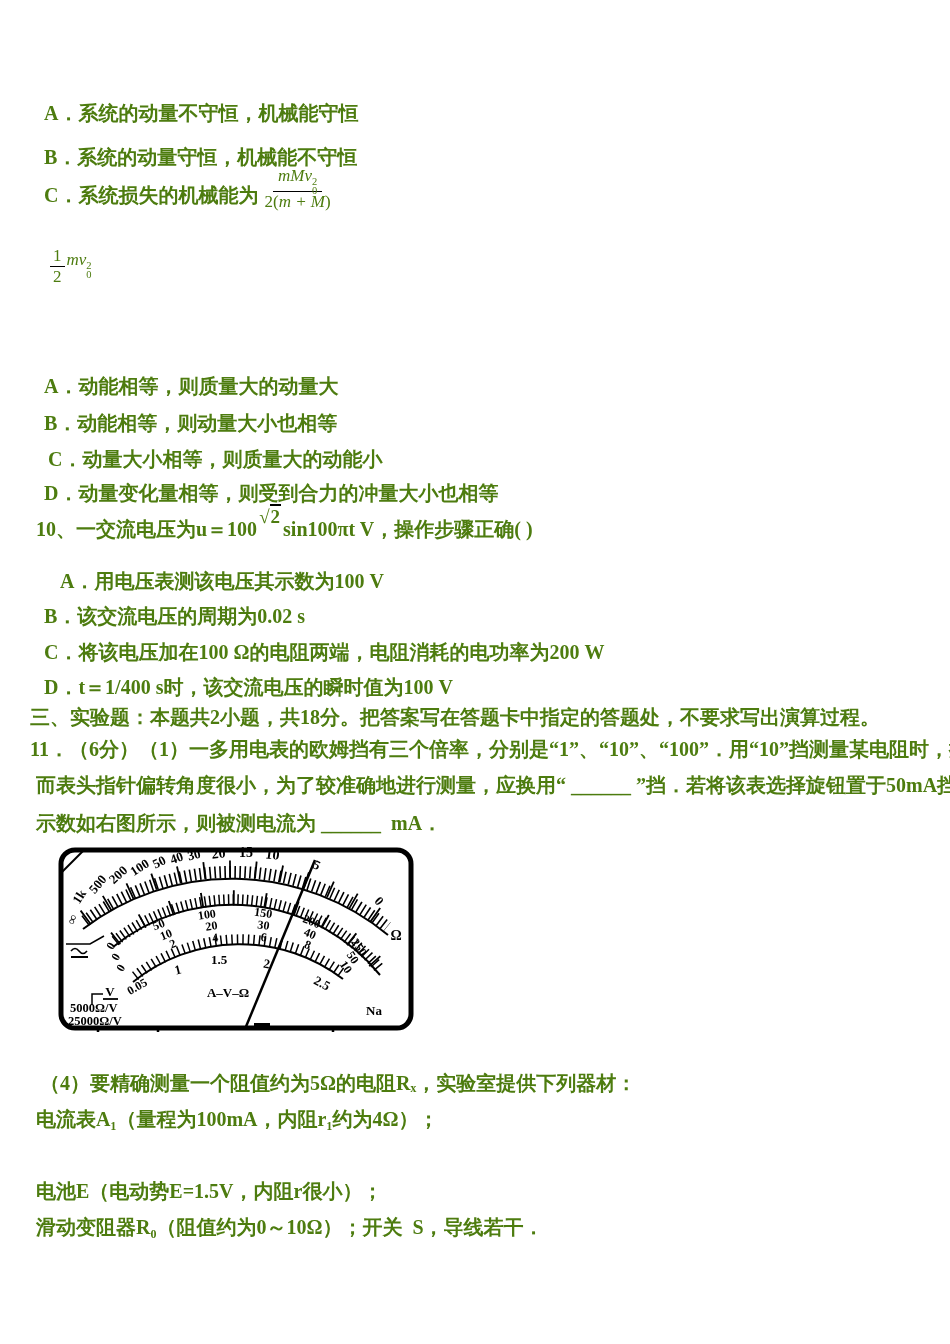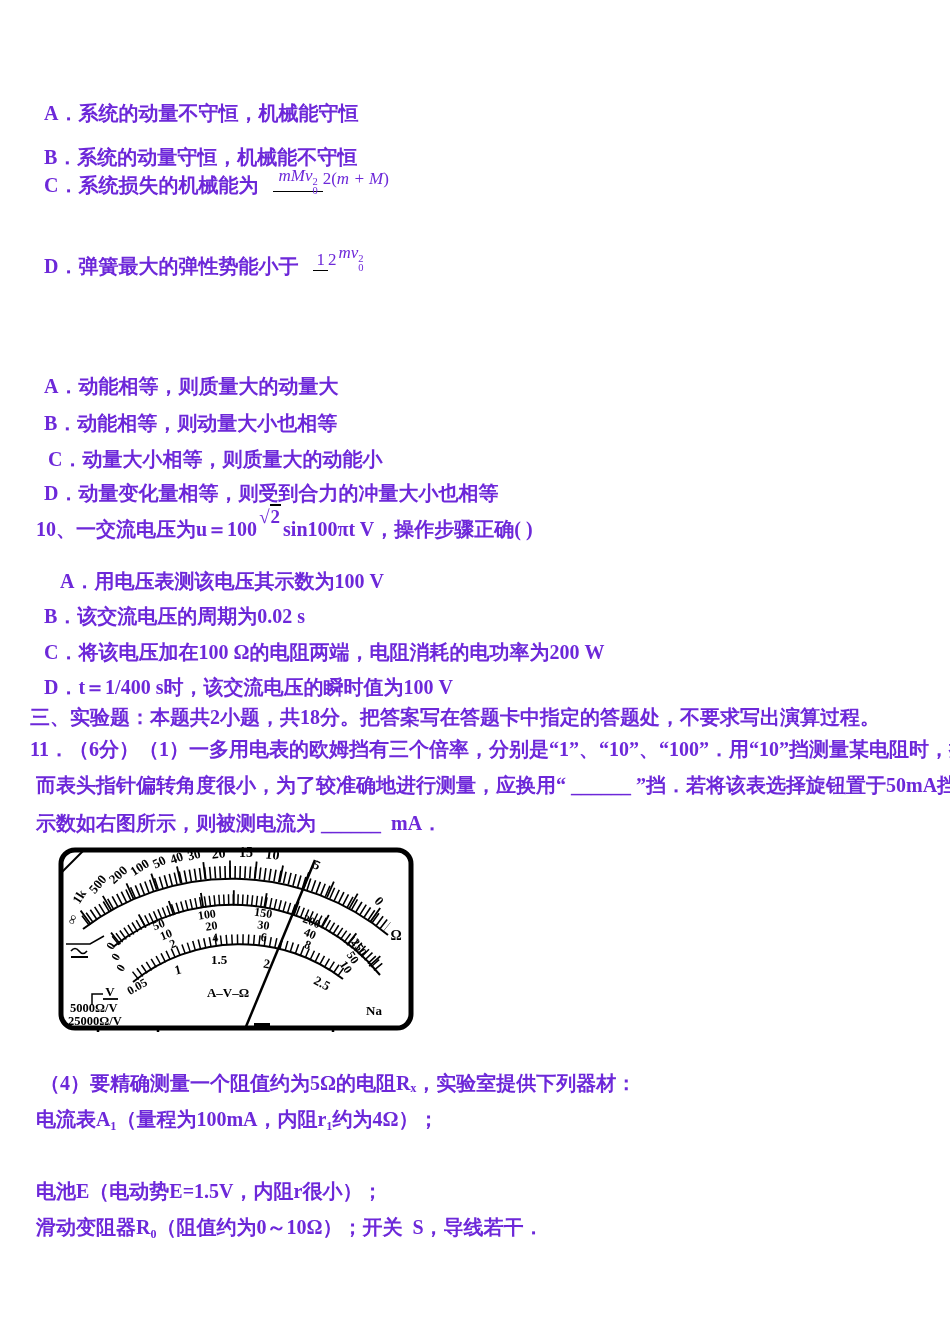--- a/index.html
+++ b/index.html
@@ -1,22 +1,22 @@
 <!DOCTYPE html>
 <html><head>
 <meta charset="utf-8">
 <style>
   html,body{margin:0;padding:0;background:#fff}
   .page{position:relative;width:950px;height:1344px;background:#ffffff;overflow:hidden;
-        font-family:"Liberation Serif","DejaVu Sans",serif;color:#6d28d9;font-weight:700}
+        font-family:"Liberation Serif","DejaVu Sans",serif;color:#4d7c0f;font-weight:700}
   .line{position:absolute;white-space:pre;font-size:20px;line-height:26px}
   .flexline{display:flex;align-items:center}
   
-  .frac{display:inline-flex;flex-direction:row;align-items:center;
-        font-size:17px;font-weight:400;margin:0 15px;transform:translateY(-6px);line-height:20px}
+  .frac{display:inline-flex;flex-direction:column;align-items:center;
+        font-size:17px;font-weight:400;margin:0 6px;transform:translateY(-6px);line-height:20px}
   .frac .num{border-bottom:1.5px solid #000;padding:0 5px}
   .var{font-style:italic}
   .ss{display:inline-flex;flex-direction:column;font-size:10.5px;line-height:9px;
       font-style:normal;font-weight:400;transform:translateY(4px)}
   .raised{position:relative;top:-12px;font-weight:400;font-size:17px}
   .sqrt{position:relative;top:-12px;font-weight:700;font-size:19px;margin:0 2px}
   .sqrt .radicand{border-top:2px solid #000;padding:0 1px}
   
   .meter{position:absolute;left:58px;top:847px;width:356px;height:185px}
   svg text{font-family:"Liberation Serif","DejaVu Sans",serif;font-weight:700;fill:#000}
@@ -31,21 +31,20 @@
 
   <div class="line flexline" style="top:172px;left:44px">
     <span>C．系统损失的机械能为</span>
     <span class="frac">
       <span class="num"><span class="var">mMv</span><span class="ss"><span>2</span><span>0</span></span></span>
       <span class="den"><span>2(</span><span class="var">m + M</span><span>)</span></span>
     </span>
   </div>
 
   <div class="line flexline" style="top:252px;left:44px">
-    <span>D．弹簧最大的弹性势能小于</span>
     <span class="frac" style="margin-right:2px">
       <span class="num" style="padding:0 3px">1</span>
       <span>2</span>
     </span>
     <span class="raised"><span class="var">mv</span><span class="ss"><span>2</span><span>0</span></span></span>
   </div>
 
   <div class="line" style="top:373px;left:44px">A．动能相等，则质量大的动量大</div>
   <div class="line" style="top:410px;left:44px">B．动能相等，则动量大小也相等</div>
   <div class="line" style="top:446px;left:48px">C．动量大小相等，则质量大的动能小</div>

